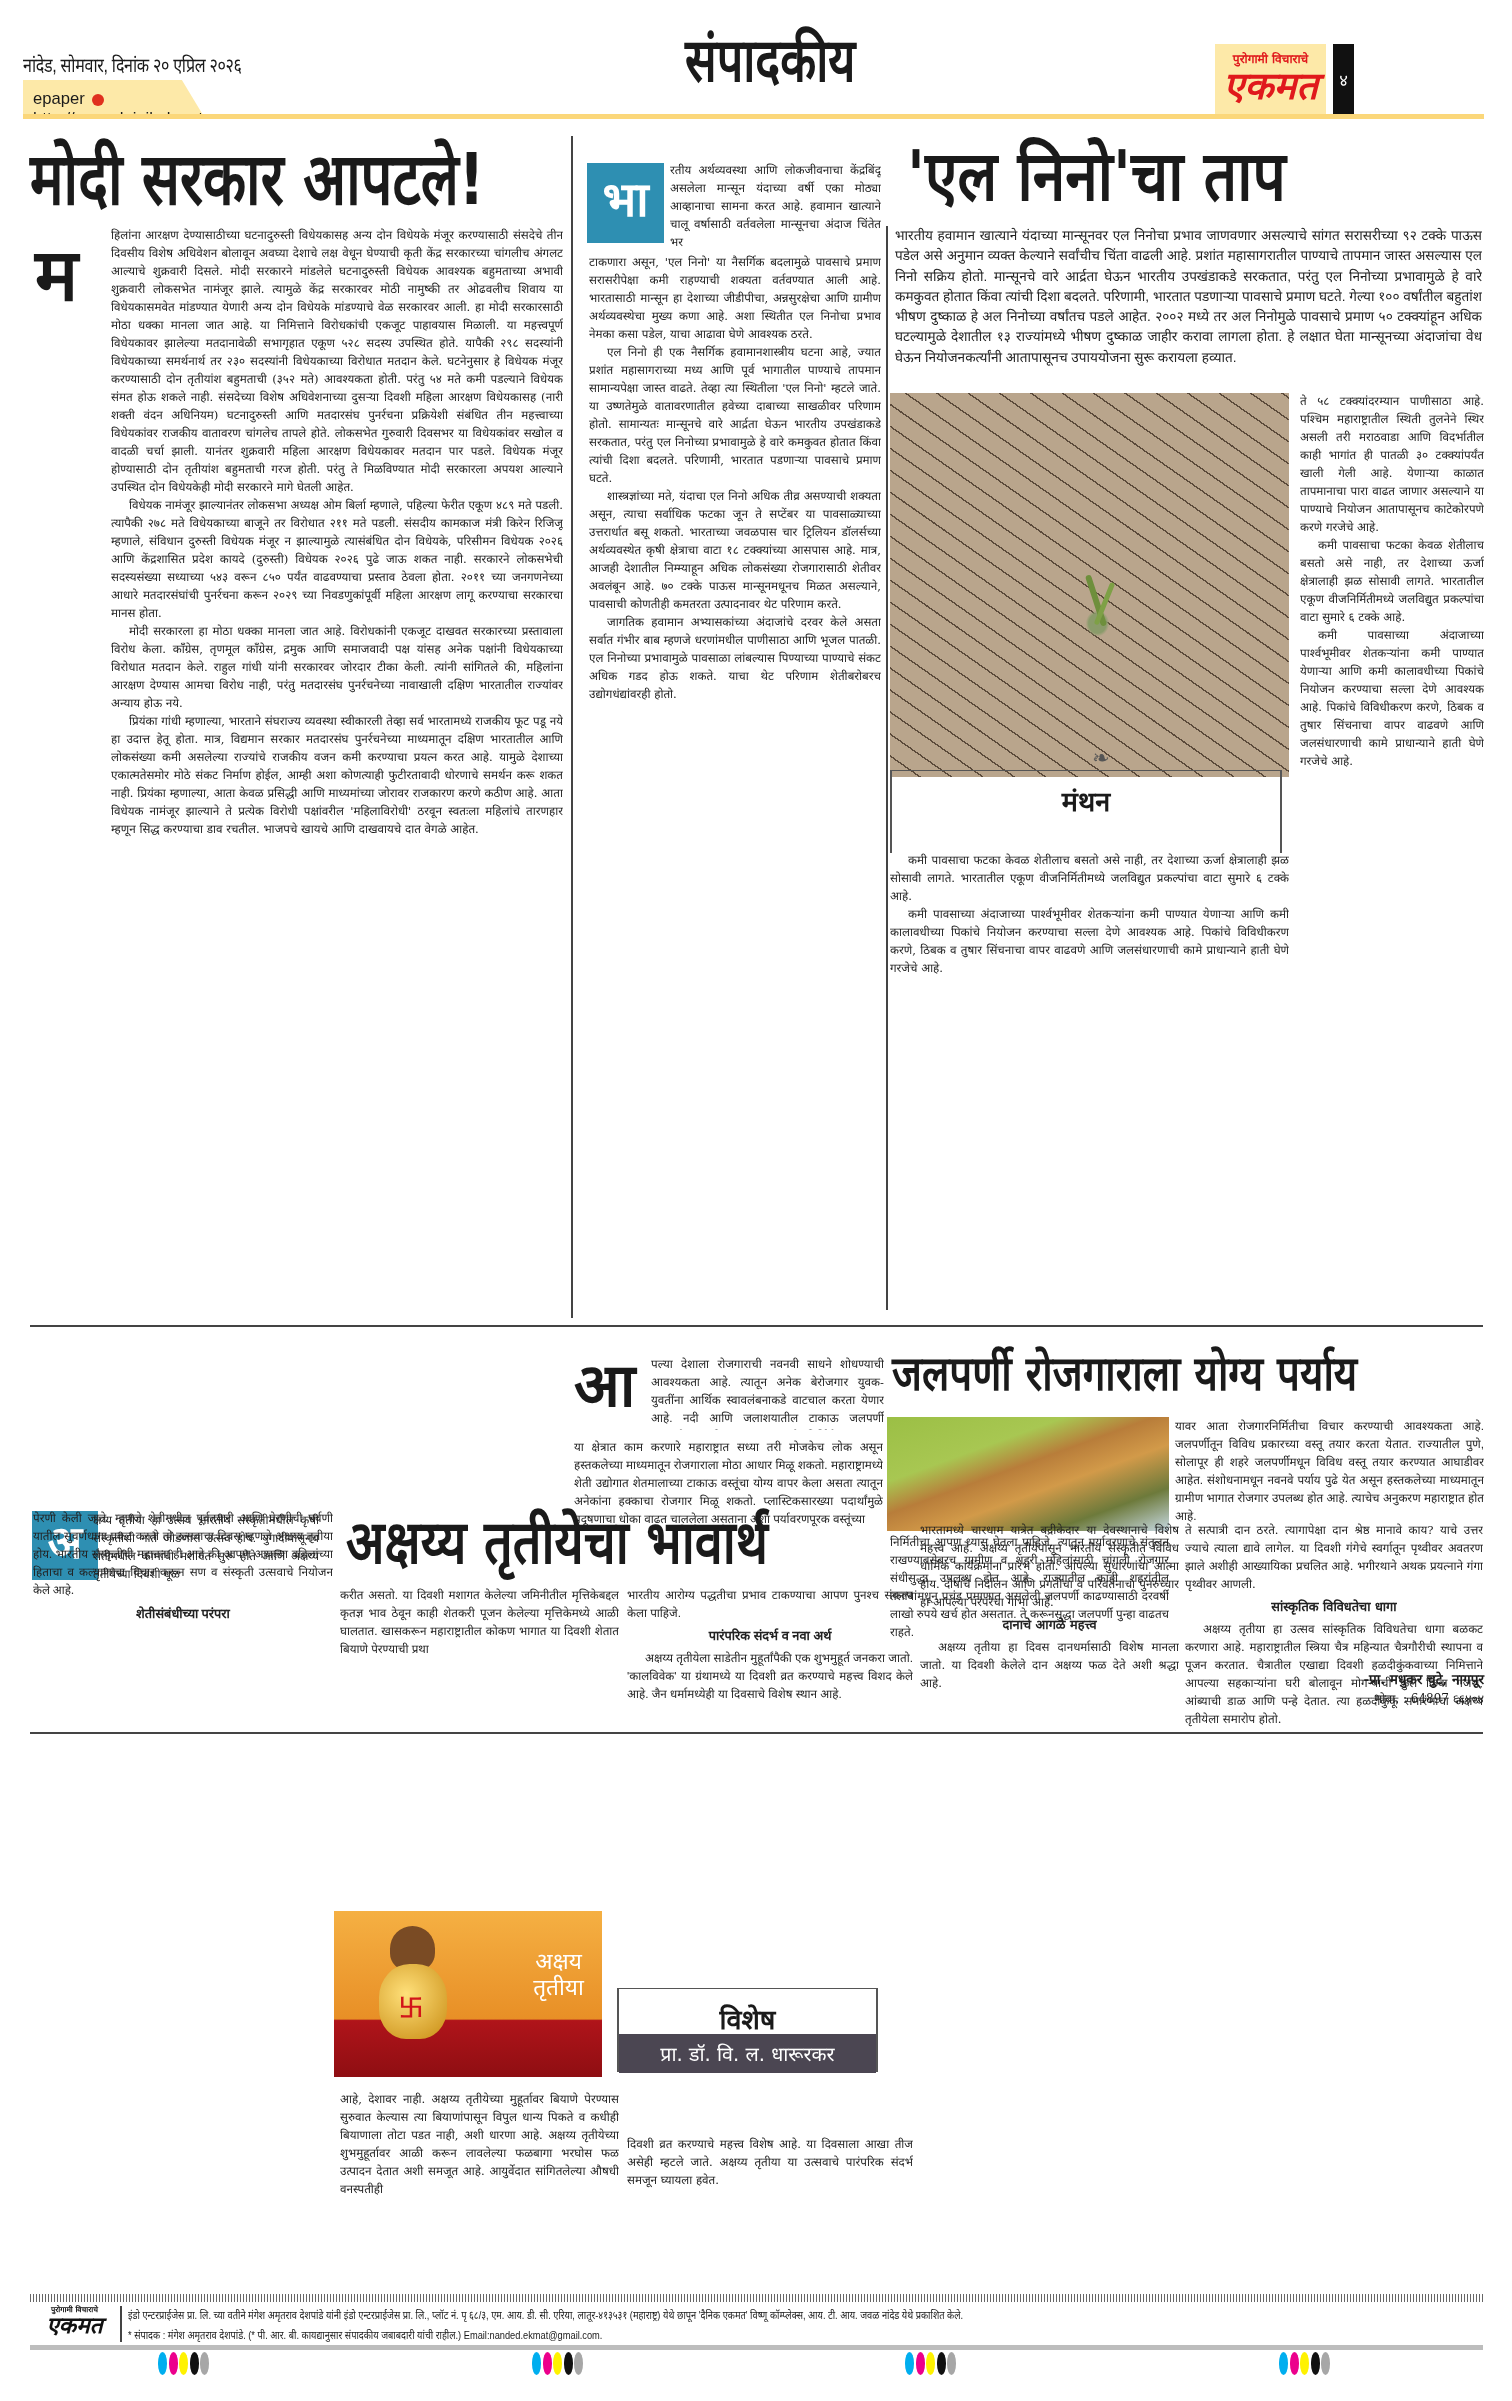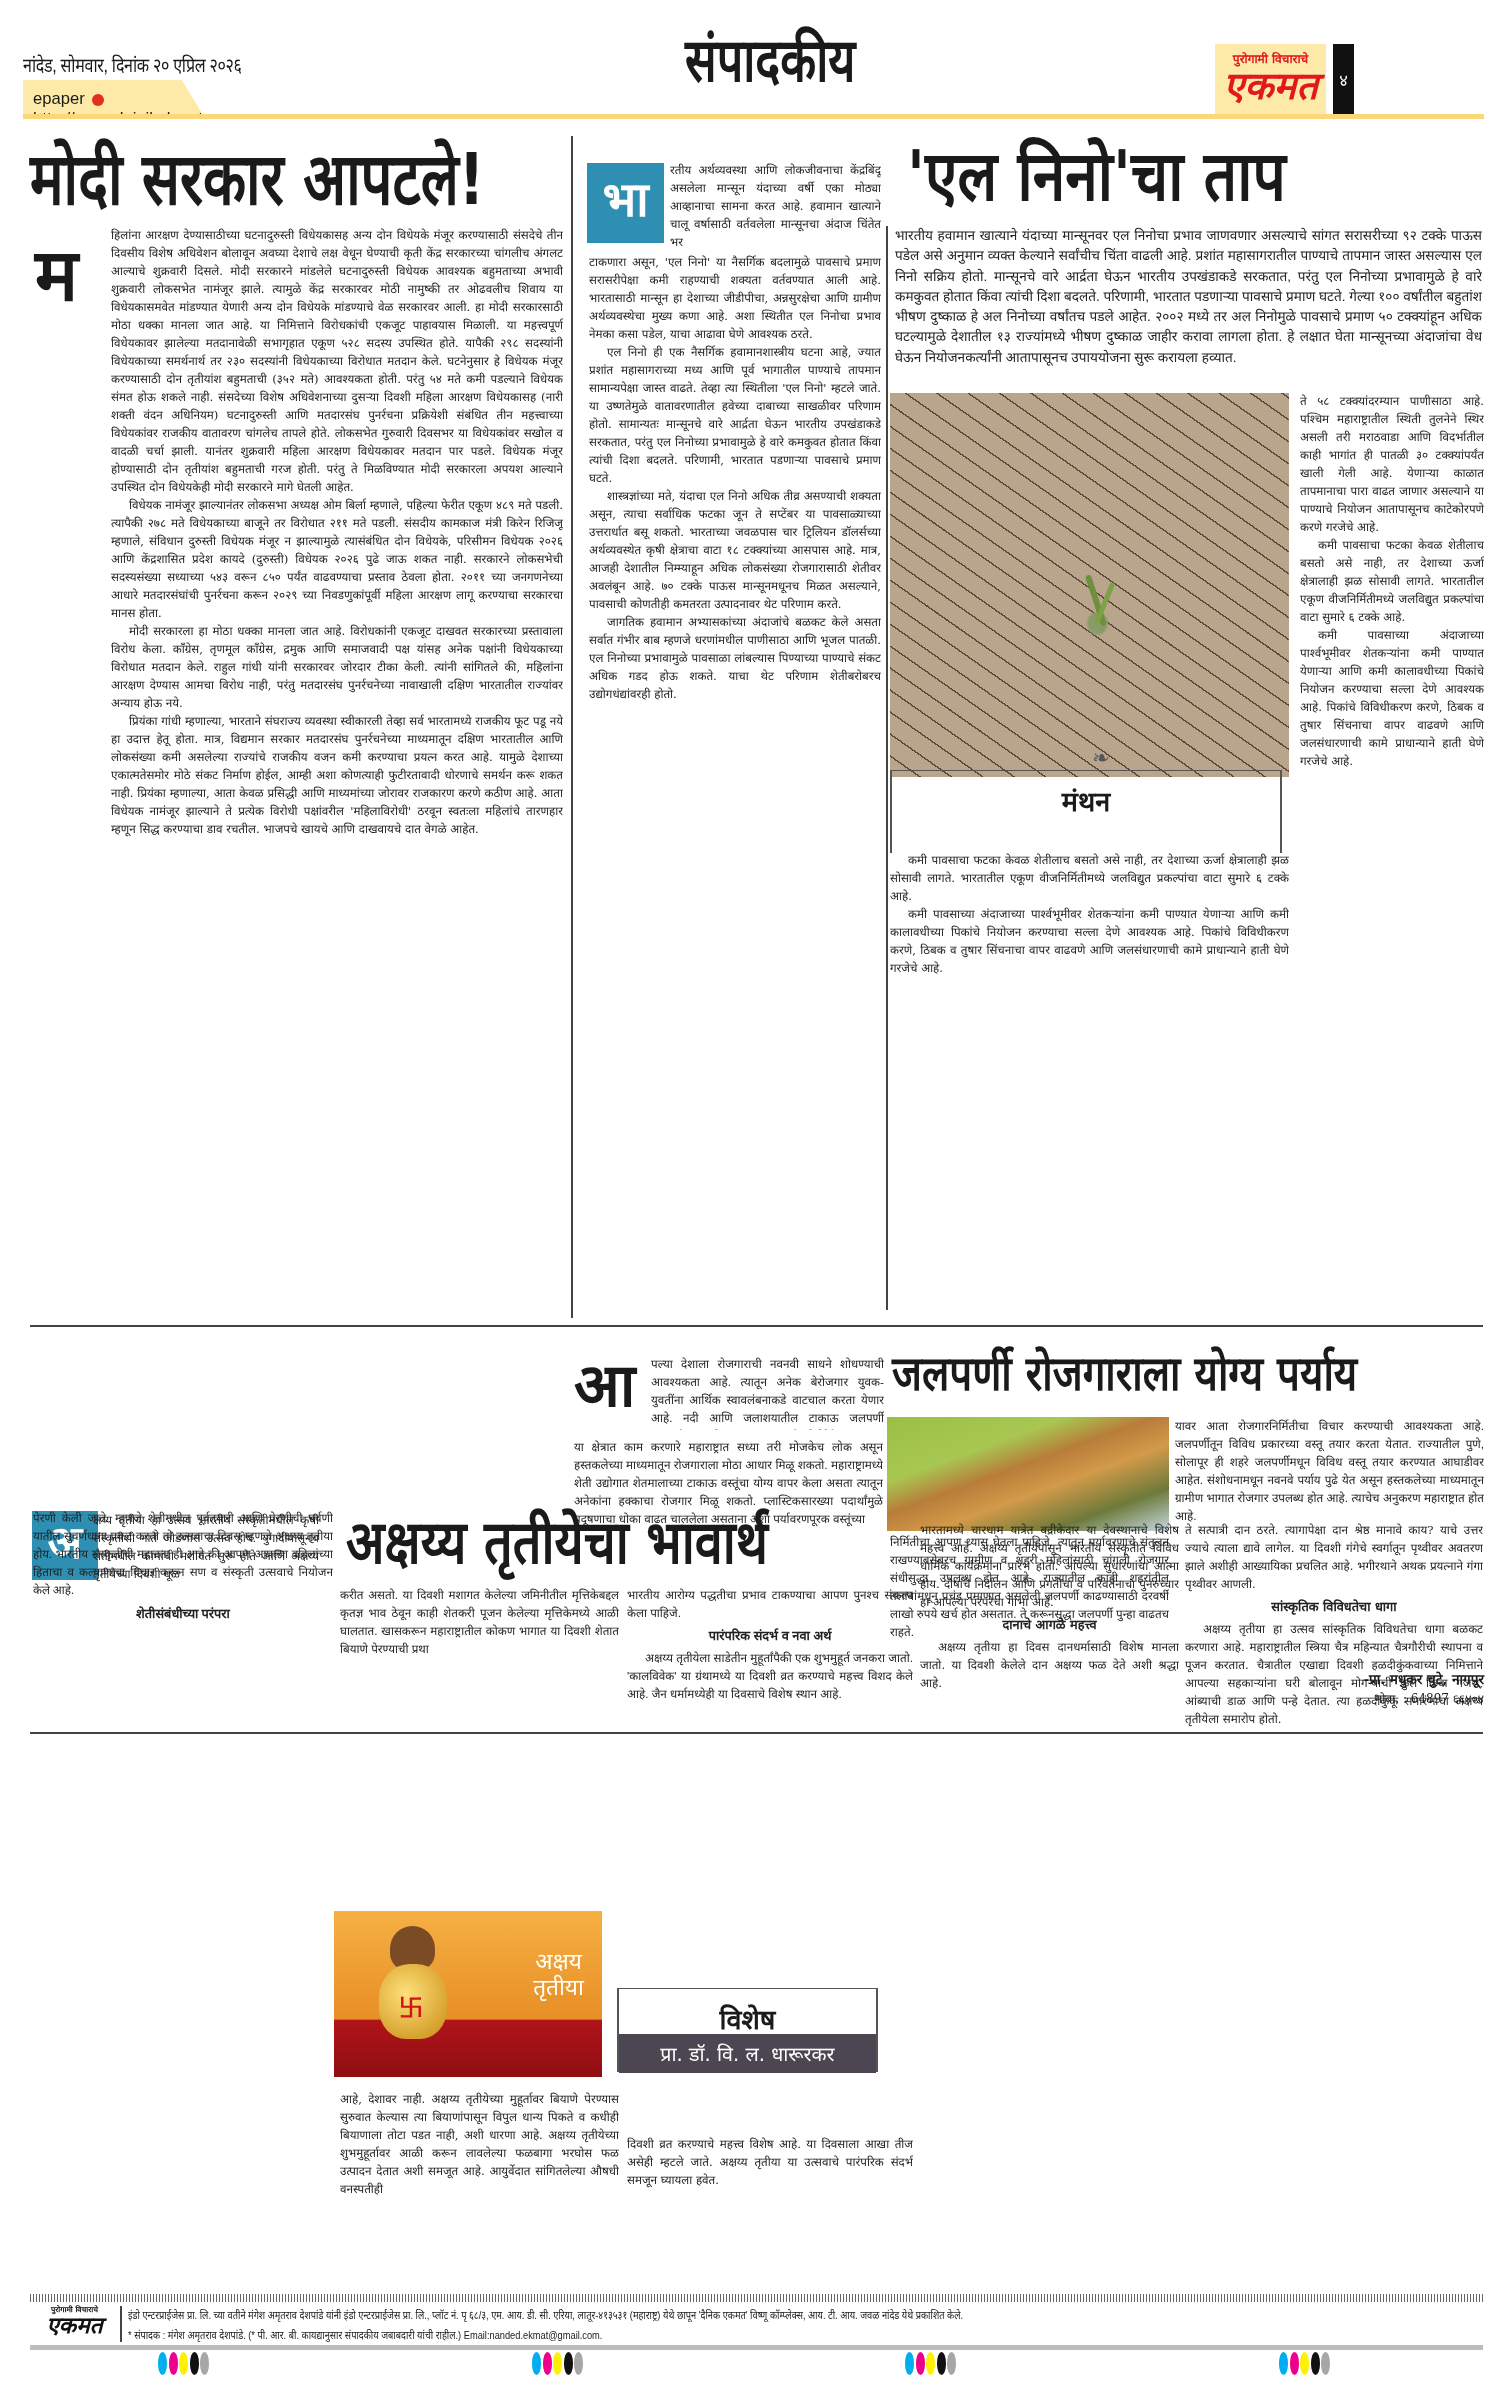--- a/index.html
+++ b/index.html
@@ -127,21 +127,21 @@
   <p>प्रियंका गांधी म्हणाल्या, भारताने संघराज्य व्यवस्था स्वीकारली तेव्हा सर्व भारतामध्ये राजकीय फूट पडू नये हा उदात्त हेतू होता. मात्र, विद्यमान सरकार मतदारसंघ पुनर्रचनेच्या माध्यमातून दक्षिण भारतातील आणि लोकसंख्या कमी असलेल्या राज्यांचे राजकीय वजन कमी करण्याचा प्रयत्न करत आहे. यामुळे देशाच्या एकात्मतेसमोर मोठे संकट निर्माण होईल, आम्ही अशा कोणत्याही फुटीरतावादी धोरणाचे समर्थन करू शकत नाही. प्रियंका म्हणाल्या, आता केवळ प्रसिद्धी आणि माध्यमांच्या जोरावर राजकारण करणे कठीण आहे. आता विधेयक नामंजूर झाल्याने ते प्रत्येक विरोधी पक्षांवरील 'महिलाविरोधी' ठरवून स्वतःला महिलांचे तारणहार म्हणून सिद्ध करण्याचा डाव रचतील. भाजपचे खायचे आणि दाखवायचे दात वेगळे आहेत.</p>
 </div>
 <div class="abs vrule" style="left:571px;top:136px;height:1182px;"></div>
 
 <div class="abs dropcap dc-bha">भा</div>
 <div class="abs body col-bha-top">रतीय अर्थव्यवस्था आणि लोकजीवनाचा केंद्रबिंदू असलेला मान्सून यंदाच्या वर्षी एका मोठ्या आव्हानाचा सामना करत आहे. हवामान खात्याने चालू वर्षासाठी वर्तवलेला मान्सूनचा अंदाज चिंतेत भर</div>
 <div class="abs body col-bha">
   <p style="text-indent:0">टाकणारा असून, 'एल निनो' या नैसर्गिक बदलामुळे पावसाचे प्रमाण सरासरीपेक्षा कमी राहण्याची शक्यता वर्तवण्यात आली आहे. भारतासाठी मान्सून हा देशाच्या जीडीपीचा, अन्नसुरक्षेचा आणि ग्रामीण अर्थव्यवस्थेचा मुख्य कणा आहे. अशा स्थितीत एल निनोचा प्रभाव नेमका कसा पडेल, याचा आढावा घेणे आवश्यक ठरते.</p>
   <p>एल निनो ही एक नैसर्गिक हवामानशास्त्रीय घटना आहे, ज्यात प्रशांत महासागराच्या मध्य आणि पूर्व भागातील पाण्याचे तापमान सामान्यपेक्षा जास्त वाढते. तेव्हा त्या स्थितीला 'एल निनो' म्हटले जाते. या उष्णतेमुळे वातावरणातील हवेच्या दाबाच्या साखळीवर परिणाम होतो. सामान्यतः मान्सूनचे वारे आर्द्रता घेऊन भारतीय उपखंडाकडे सरकतात, परंतु एल निनोच्या प्रभावामुळे हे वारे कमकुवत होतात किंवा त्यांची दिशा बदलते. परिणामी, भारतात पडणाऱ्या पावसाचे प्रमाण घटते.</p>
   <p>शास्त्रज्ञांच्या मते, यंदाचा एल निनो अधिक तीव्र असण्याची शक्यता असून, त्याचा सर्वाधिक फटका जून ते सप्टेंबर या पावसाळ्याच्या उत्तरार्धात बसू शकतो. भारताच्या जवळपास चार ट्रिलियन डॉलर्सच्या अर्थव्यवस्थेत कृषी क्षेत्राचा वाटा १८ टक्क्यांच्या आसपास आहे. मात्र, आजही देशातील निम्म्याहून अधिक लोकसंख्या रोजगारासाठी शेतीवर अवलंबून आहे. ७० टक्के पाऊस मान्सूनमधूनच मिळत असल्याने, पावसाची कोणतीही कमतरता उत्पादनावर थेट परिणाम करते.</p>
-  <p>जागतिक हवामान अभ्यासकांच्या अंदाजांचे बळकट केले असता सर्वात गंभीर बाब म्हणजे धरणांमधील पाणीसाठा आणि भूजल पातळी. एल निनोच्या प्रभावामुळे पावसाळा लांबल्यास पिण्याच्या पाण्याचे संकट अधिक गडद होऊ शकते. याचा थेट परिणाम शेतीबरोबरच उद्योगधंद्यांवरही होतो.</p>
+  <p>जागतिक हवामान अभ्यासकांच्या अंदाजांचे दरवर केले असता सर्वात गंभीर बाब म्हणजे धरणांमधील पाणीसाठा आणि भूजल पातळी. एल निनोच्या प्रभावामुळे पावसाळा लांबल्यास पिण्याच्या पाण्याचे संकट अधिक गडद होऊ शकते. याचा थेट परिणाम शेतीबरोबरच उद्योगधंद्यांवरही होतो.</p>
 </div>
 <div class="abs vrule" style="left:886px;top:226px;height:1084px;"></div>
 
 <div class="abs hl hl-elnino">'एल निनो'चा ताप</div>
 <div class="abs body col-elnino-intro">भारतीय हवामान खात्याने यंदाच्या मान्सूनवर एल निनोचा प्रभाव जाणवणार असल्याचे सांगत सरासरीच्या ९२ टक्के पाऊस पडेल असे अनुमान व्यक्त केल्याने सर्वांचीच चिंता वाढली आहे. प्रशांत महासागरातील पाण्याचे तापमान जास्त असल्यास एल निनो सक्रिय होतो. मान्सूनचे वारे आर्द्रता घेऊन भारतीय उपखंडाकडे सरकतात, परंतु एल निनोच्या प्रभावामुळे हे वारे कमकुवत होतात किंवा त्यांची दिशा बदलते. परिणामी, भारतात पडणाऱ्या पावसाचे प्रमाण घटते. गेल्या १०० वर्षांतील बहुतांश भीषण दुष्काळ हे अल निनोच्या वर्षांतच पडले आहेत. २००२ मध्ये तर अल निनोमुळे पावसाचे प्रमाण ५० टक्क्यांहून अधिक घटल्यामुळे देशातील १३ राज्यांमध्ये भीषण दुष्काळ जाहीर करावा लागला होता. हे लक्षात घेता मान्सूनच्या अंदाजांचा वेध घेऊन नियोजनकर्त्यांनी आतापासूनच उपाययोजना सुरू करायला हव्यात.</div>
 
 <div class="abs img-drought">
   <div class="sprout"></div>
   <div class="sprout2"></div>
 </div>

